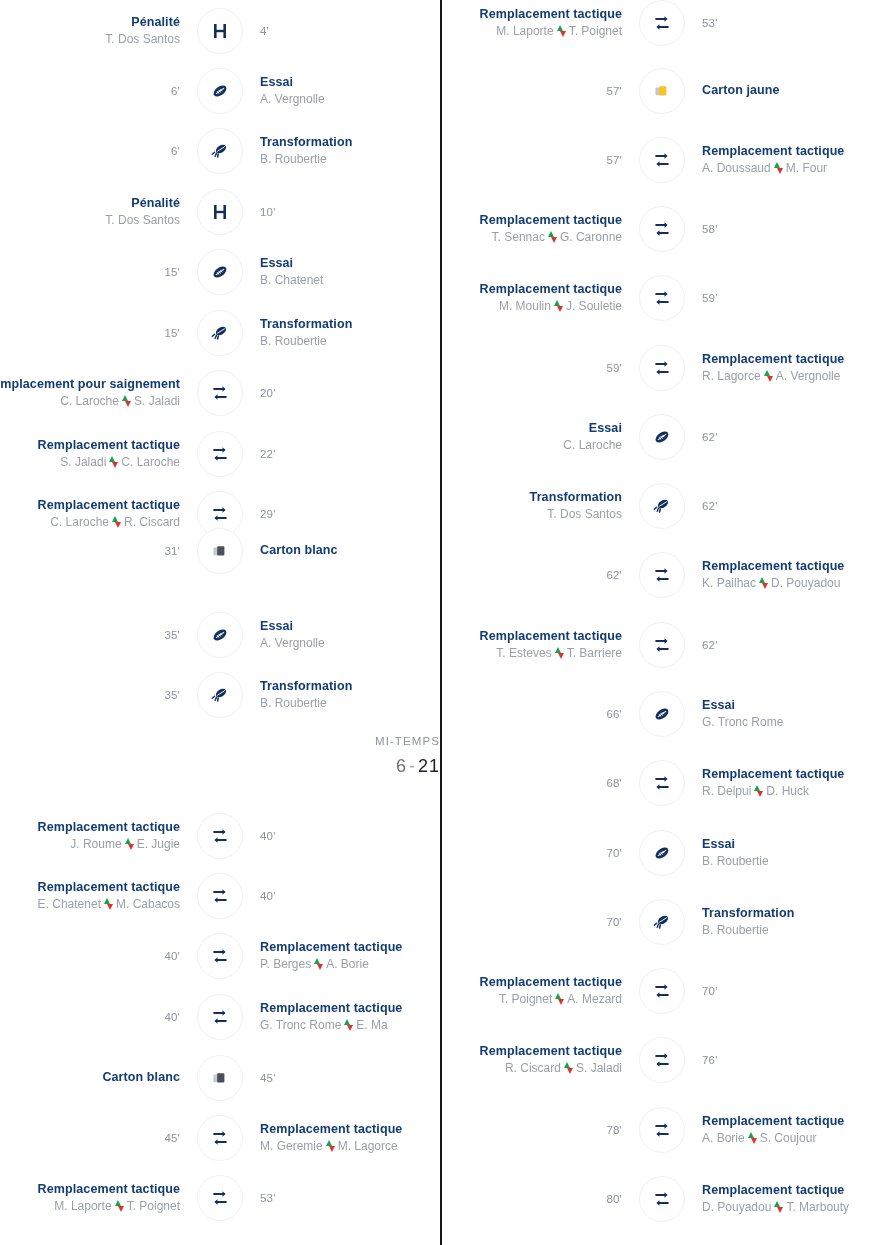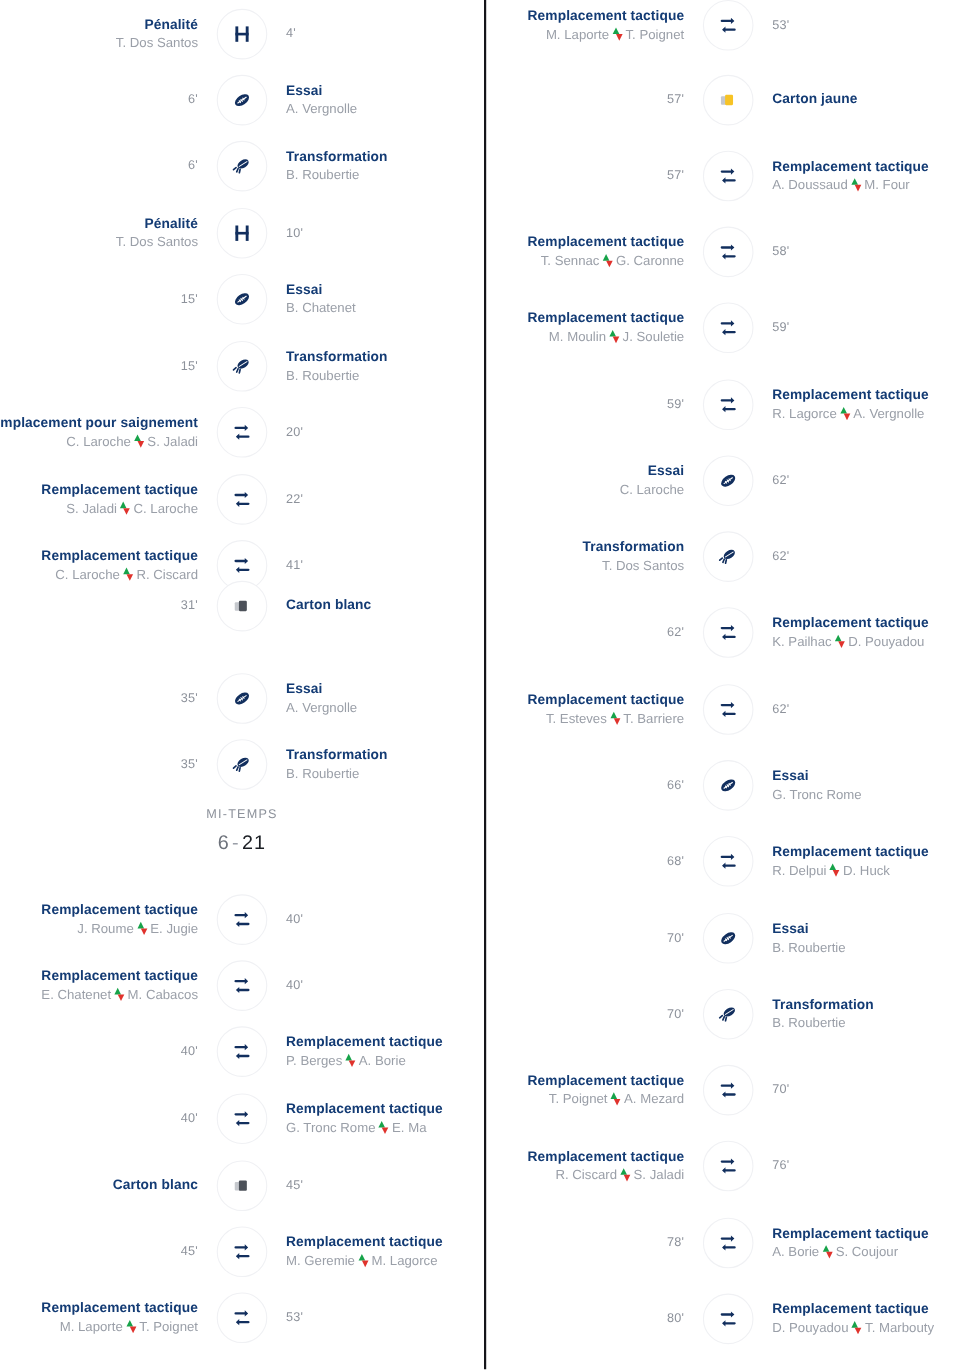--- a/index.html
+++ b/index.html
@@ -348,21 +348,21 @@
           <div class="circle">
             <svg width="18" height="18" viewBox="0 0 18 18">
               <path d="M11.5 2.2 L14.6 5 L11.5 7.8 Z" fill="#122f5e"></path>
               <path d="M3.2 5 H12.6" stroke="#122f5e" stroke-width="2.1" stroke-linecap="round"></path>
               <path d="M6.5 10.2 L3.4 13 L6.5 15.8 Z" fill="#122f5e"></path>
               <path d="M14.8 13 H5.4" stroke="#122f5e" stroke-width="2.1" stroke-linecap="round"></path>
             </svg>
           </div>
         </div>
         <div class="side-right">
-          <div class="ev-minute">41'</div>
+          <div class="ev-minute">29'</div>
         </div>
       </div>
       <div class="event" style="top: 520px;">
         <div class="side-left">
           <div class="ev-minute">31'</div>
         </div>
         <div class="badge">
           <div class="circle">
             <svg width="18" height="18" viewBox="0 0 18 18">
               <rect x="2.4" y="5.6" width="5.4" height="7.6" rx="0.9" fill="#c5c8cd"></rect>
@@ -583,21 +583,21 @@
               <path d="M3.2 5 H12.6" stroke="#122f5e" stroke-width="2.1" stroke-linecap="round"></path>
               <path d="M6.5 10.2 L3.4 13 L6.5 15.8 Z" fill="#122f5e"></path>
               <path d="M14.8 13 H5.4" stroke="#122f5e" stroke-width="2.1" stroke-linecap="round"></path>
             </svg>
           </div>
         </div>
         <div class="side-right">
           <div class="ev-minute">53'</div>
         </div>
       </div>
-      <div class="halftime" style="top: 735px;">
+      <div class="halftime" style="top: 735px; text-align: right;">
         <div class="ht-label">MI-TEMPS</div>
         <div class="ht-score"><span class="home">6</span><span class="sep">-</span><span class="away">21</span></div>
       </div>
     </div>
   <div class="column right" id="col-right">
       <div class="event" style="top: -8px;">
         <div class="side-left">
           <div class="ev-title">Remplacement tactique</div>
           <div class="ev-player">
             <span>M. Laporte</span>

